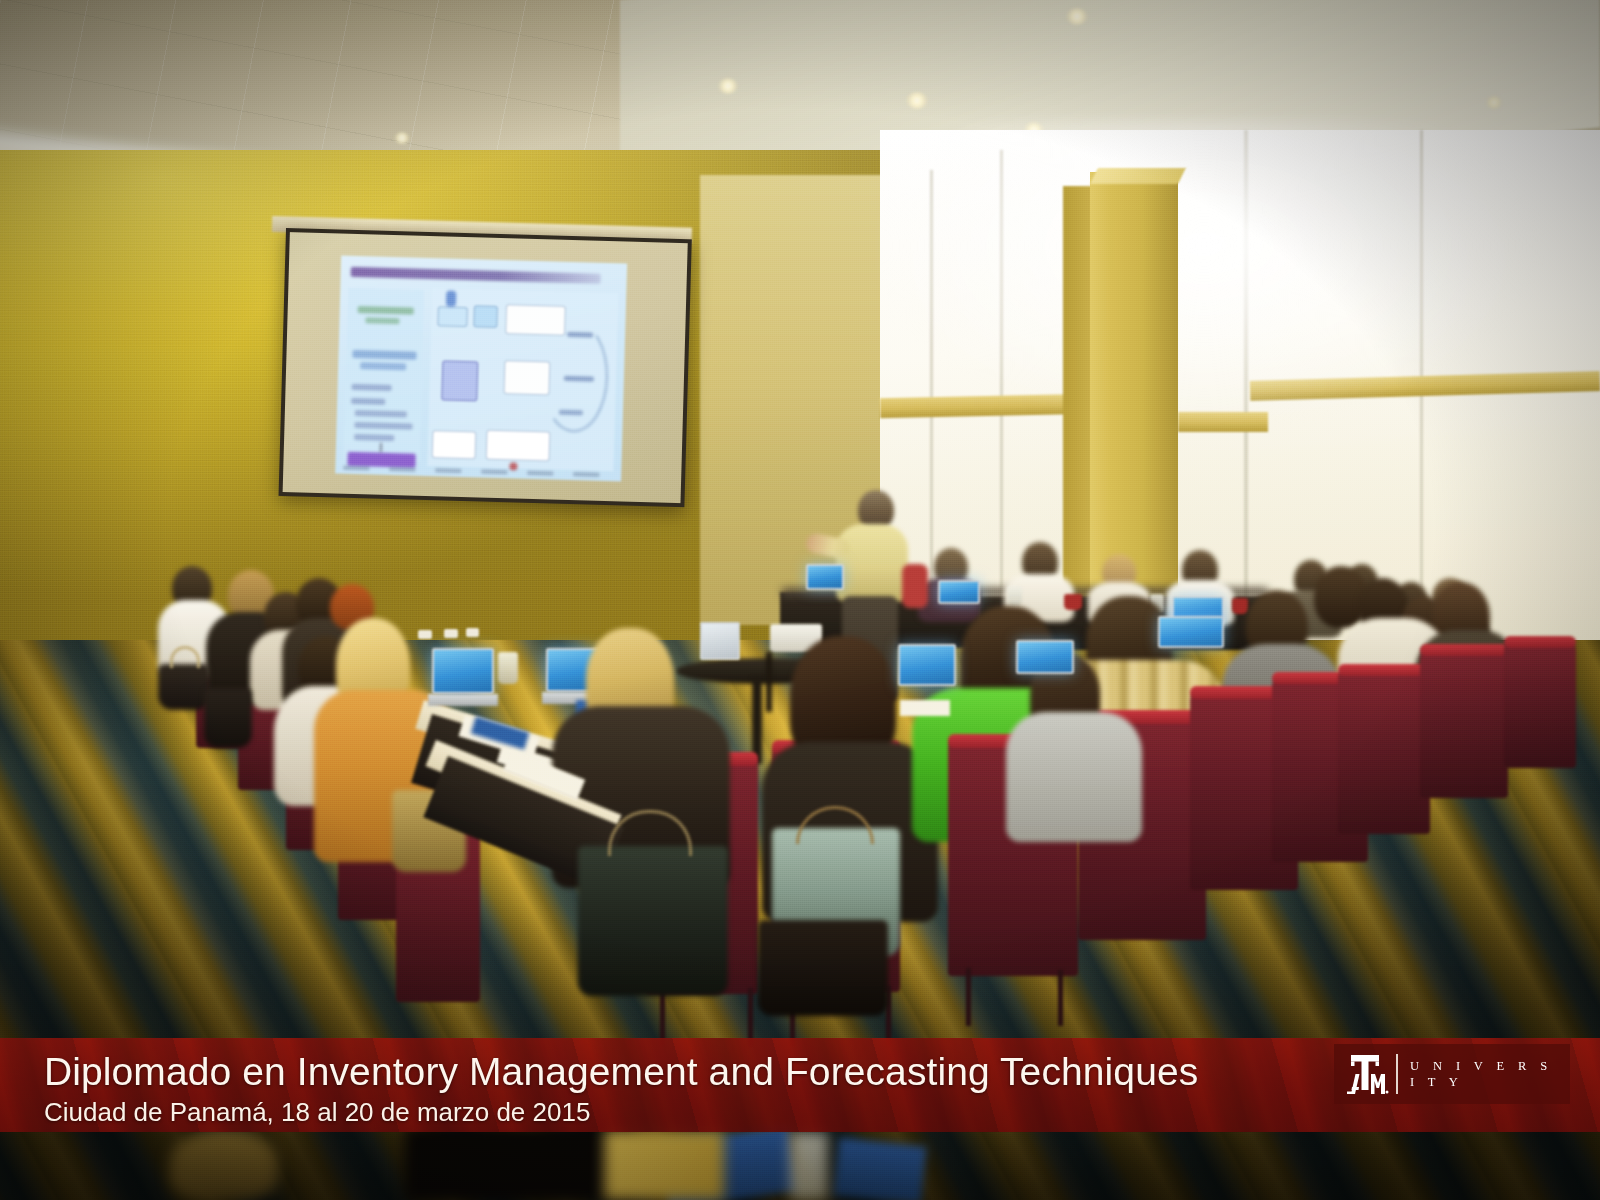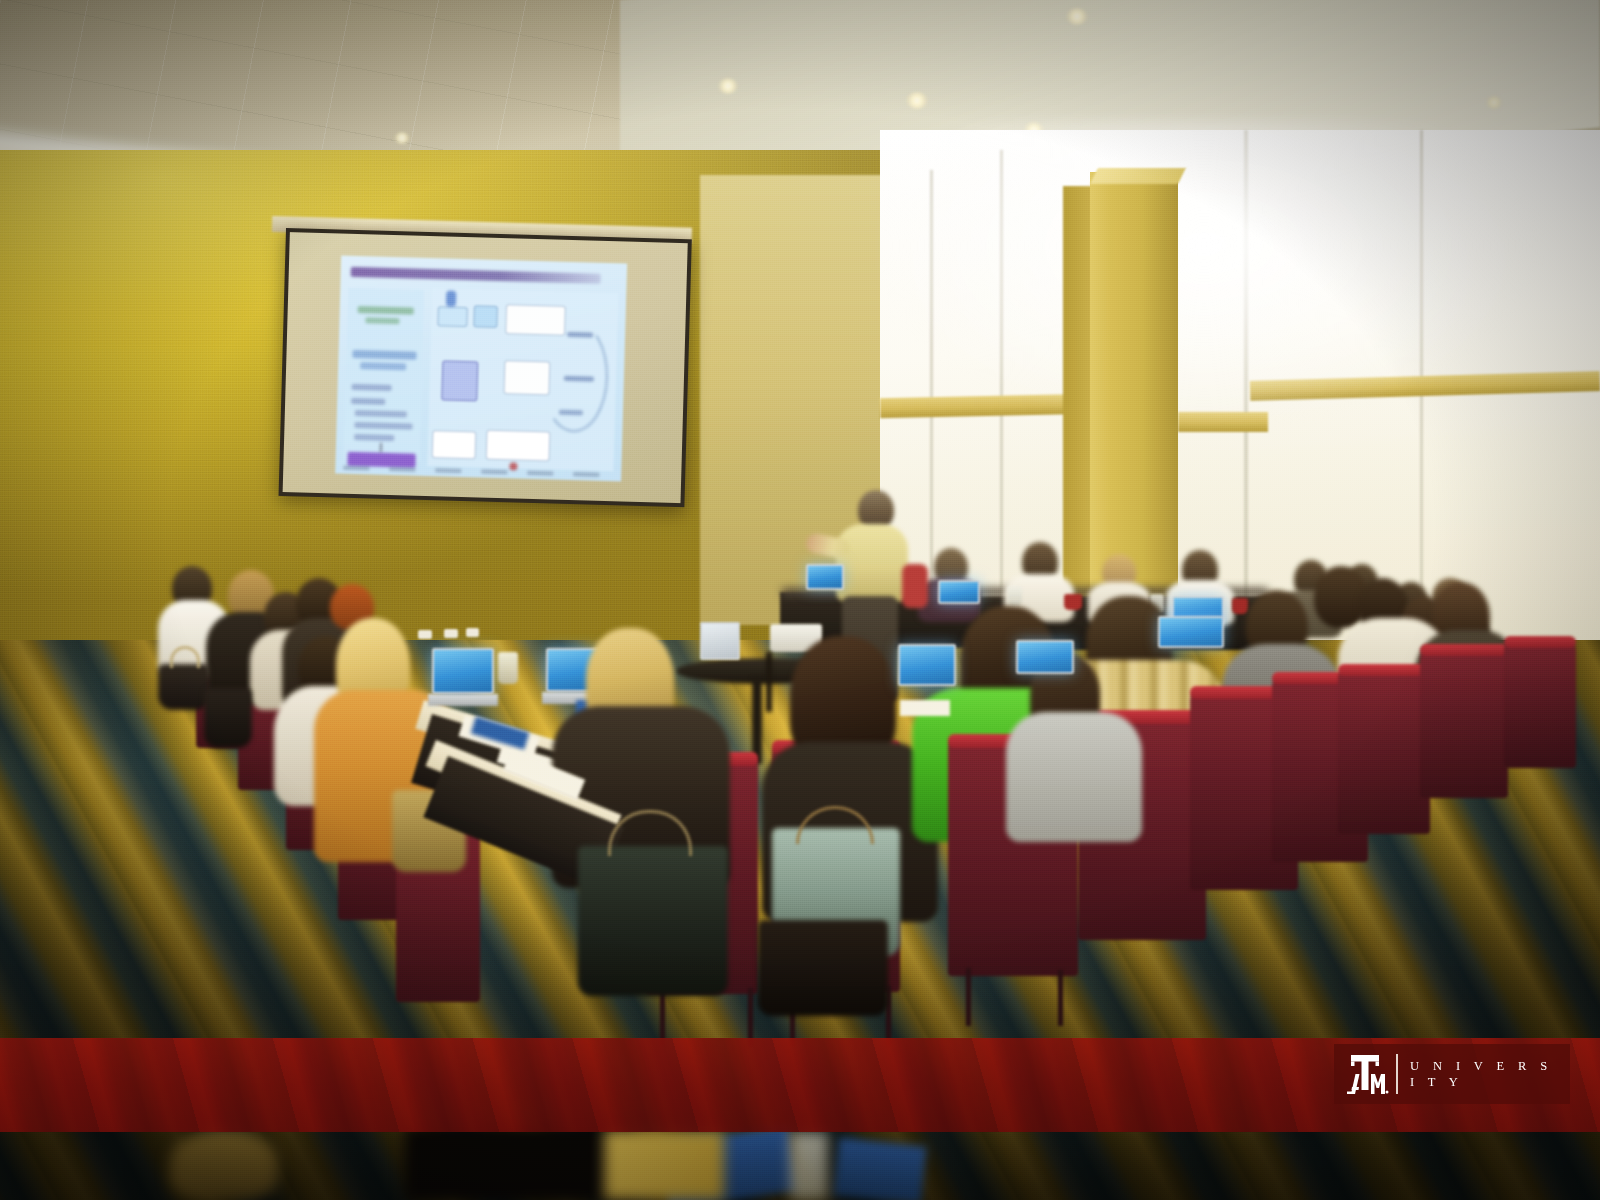--- a/index.html
+++ b/index.html
@@ -595,20 +595,24 @@
     <div class="blob softer" style="left:604px;top:1130px;width:120px;height:70px;background:linear-gradient(120deg,#e3c55a,#c2a036);"></div>
     <div class="blob softer" style="left:790px;top:1132px;width:38px;height:68px;background:linear-gradient(180deg,rgba(235,235,220,.8),rgba(180,180,160,.8));"></div>
 
     <div class="warm-cast"></div>
     <div class="grain"></div>
     <div class="vignette"></div>
   </div>
 
   <div class="banner">
     <div class="banner-stripes"></div>
+    <div class="banner-inner">
+      <div class="banner-title">Diplomado en Inventory Management and Forecasting Techniques</div>
+      <div class="banner-sub">Ciudad de Panamá, 18 al 20 de marzo de 2015</div>
+    </div>
   </div>
 
   <div class="tamu-logo">
     <div class="atm-mark">
       <svg viewBox="0 0 100 88" width="50" height="44" aria-hidden="true">
 
         <rect x="43" y="6" width="14" height="70" fill="#ffffff"></rect>
 
         <rect x="22" y="6" width="56" height="13" fill="#ffffff"></rect>
 

